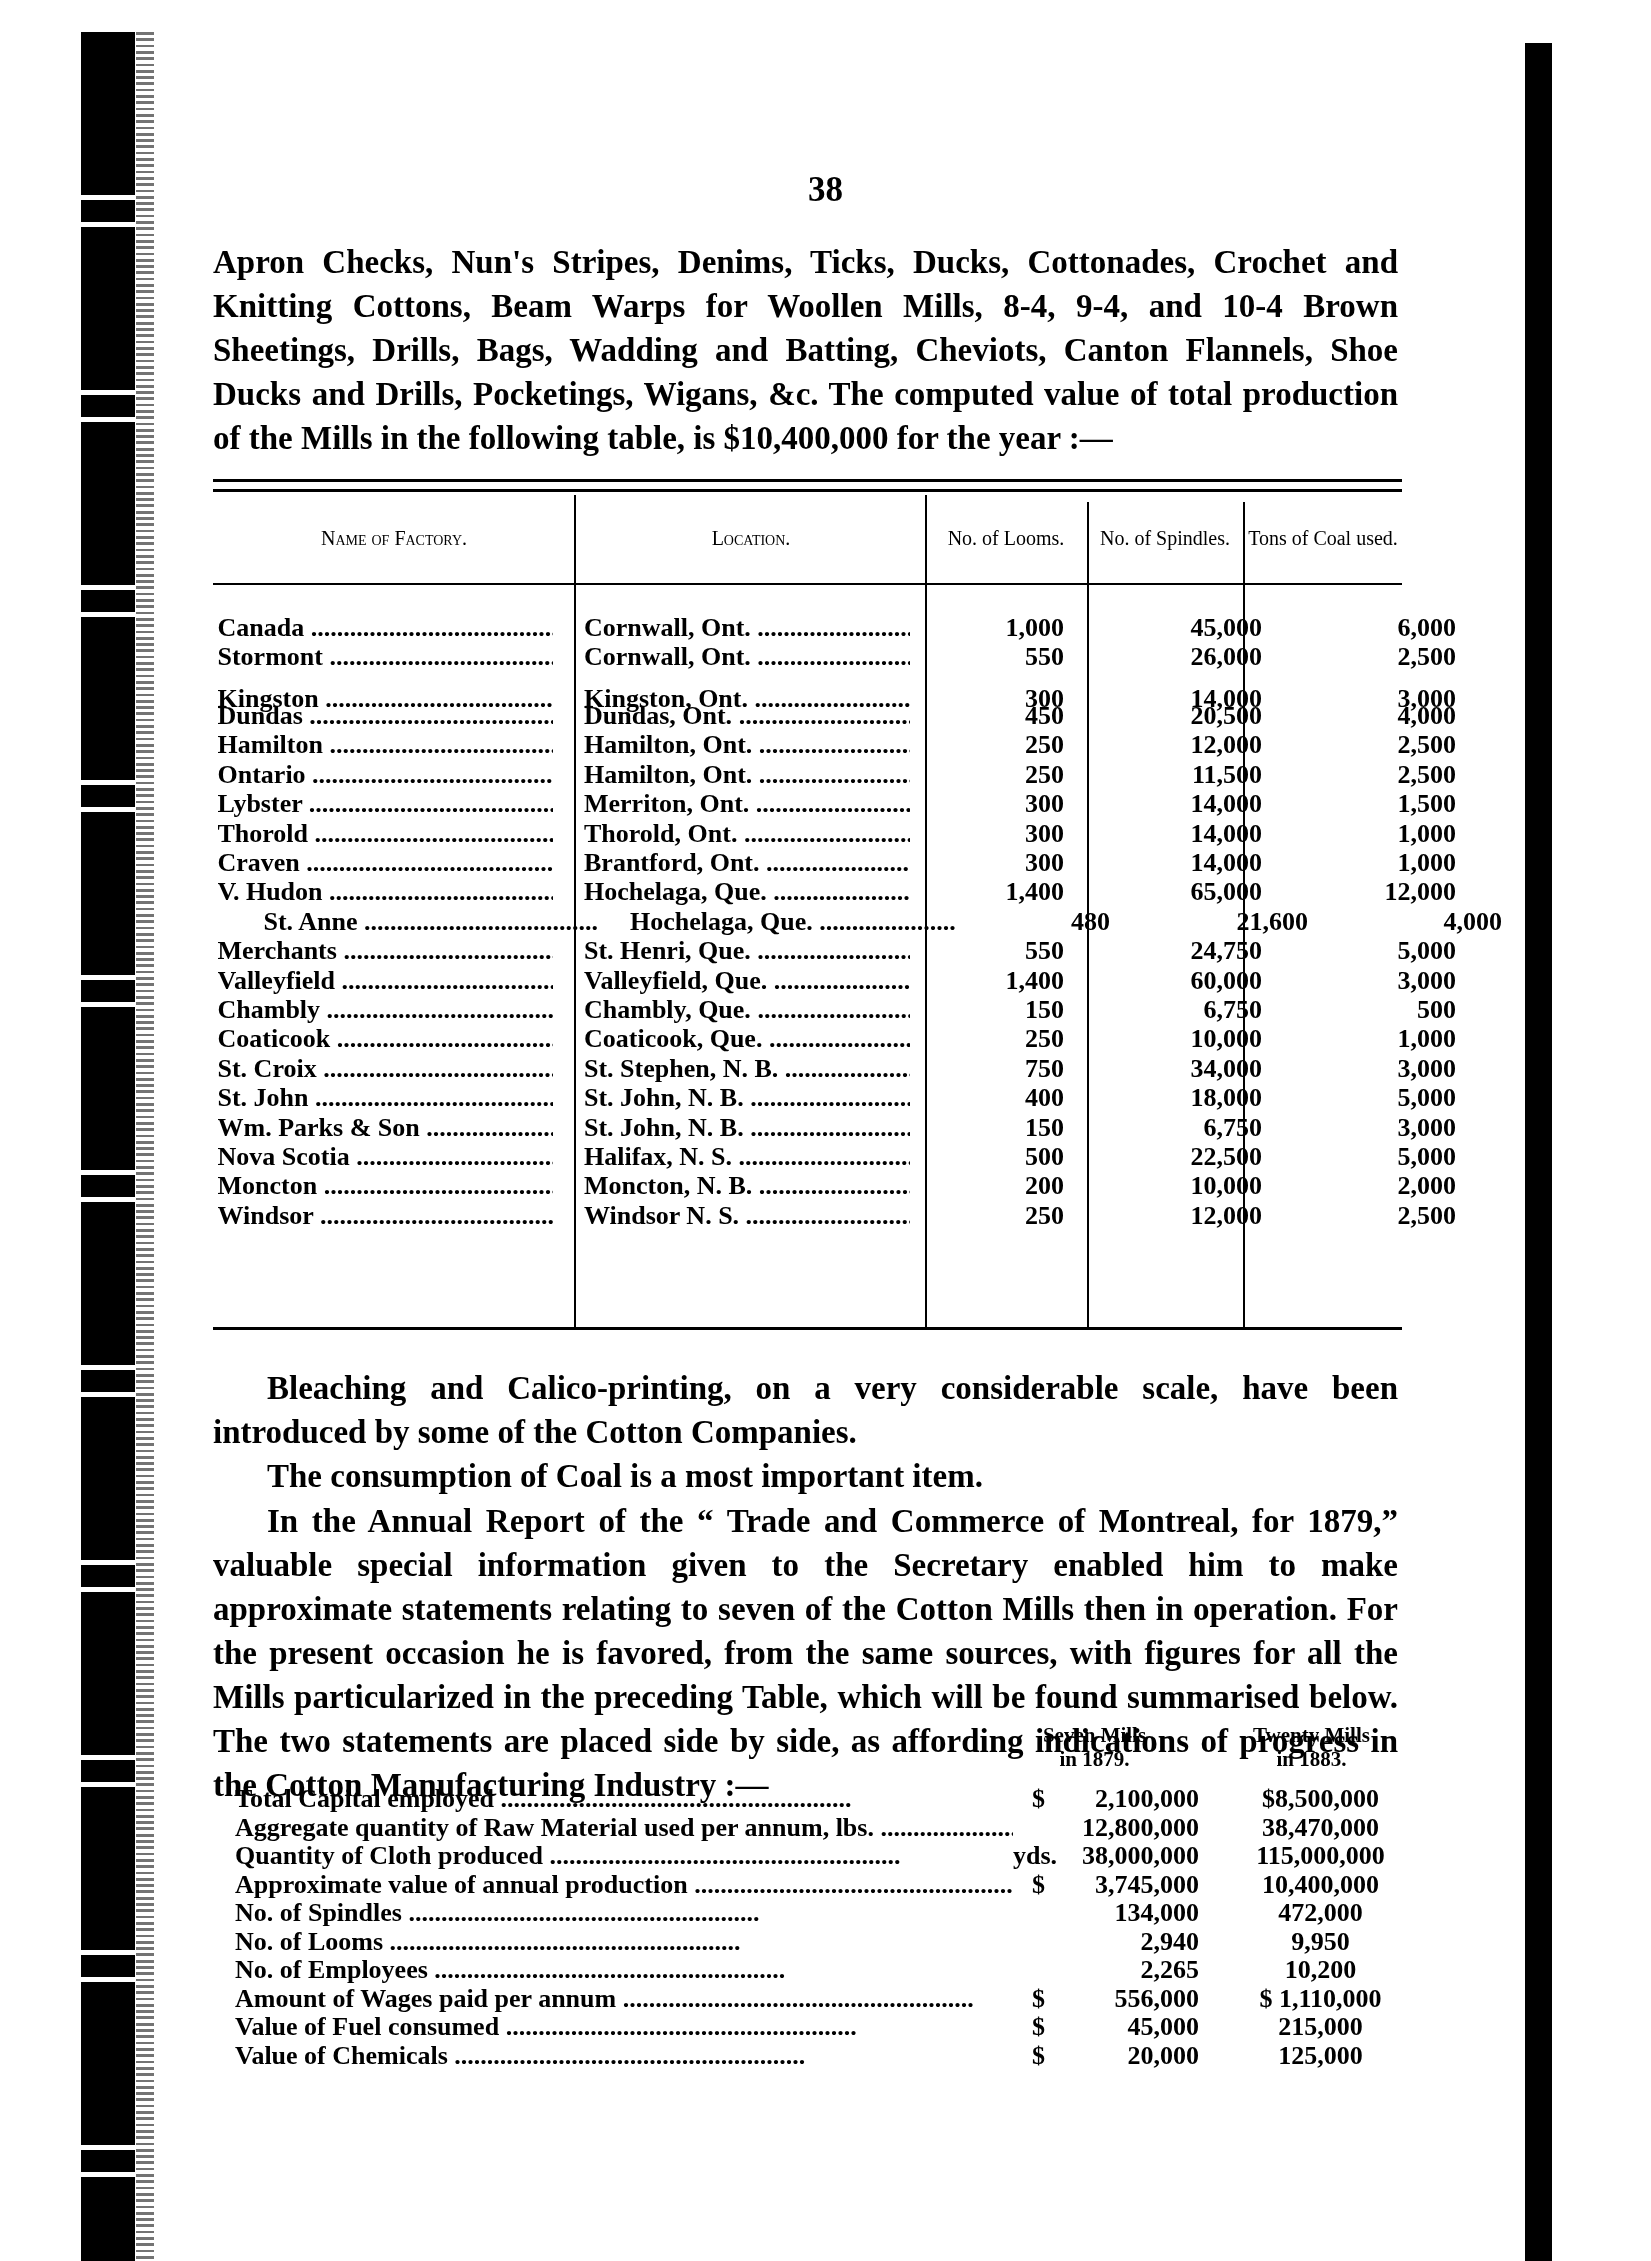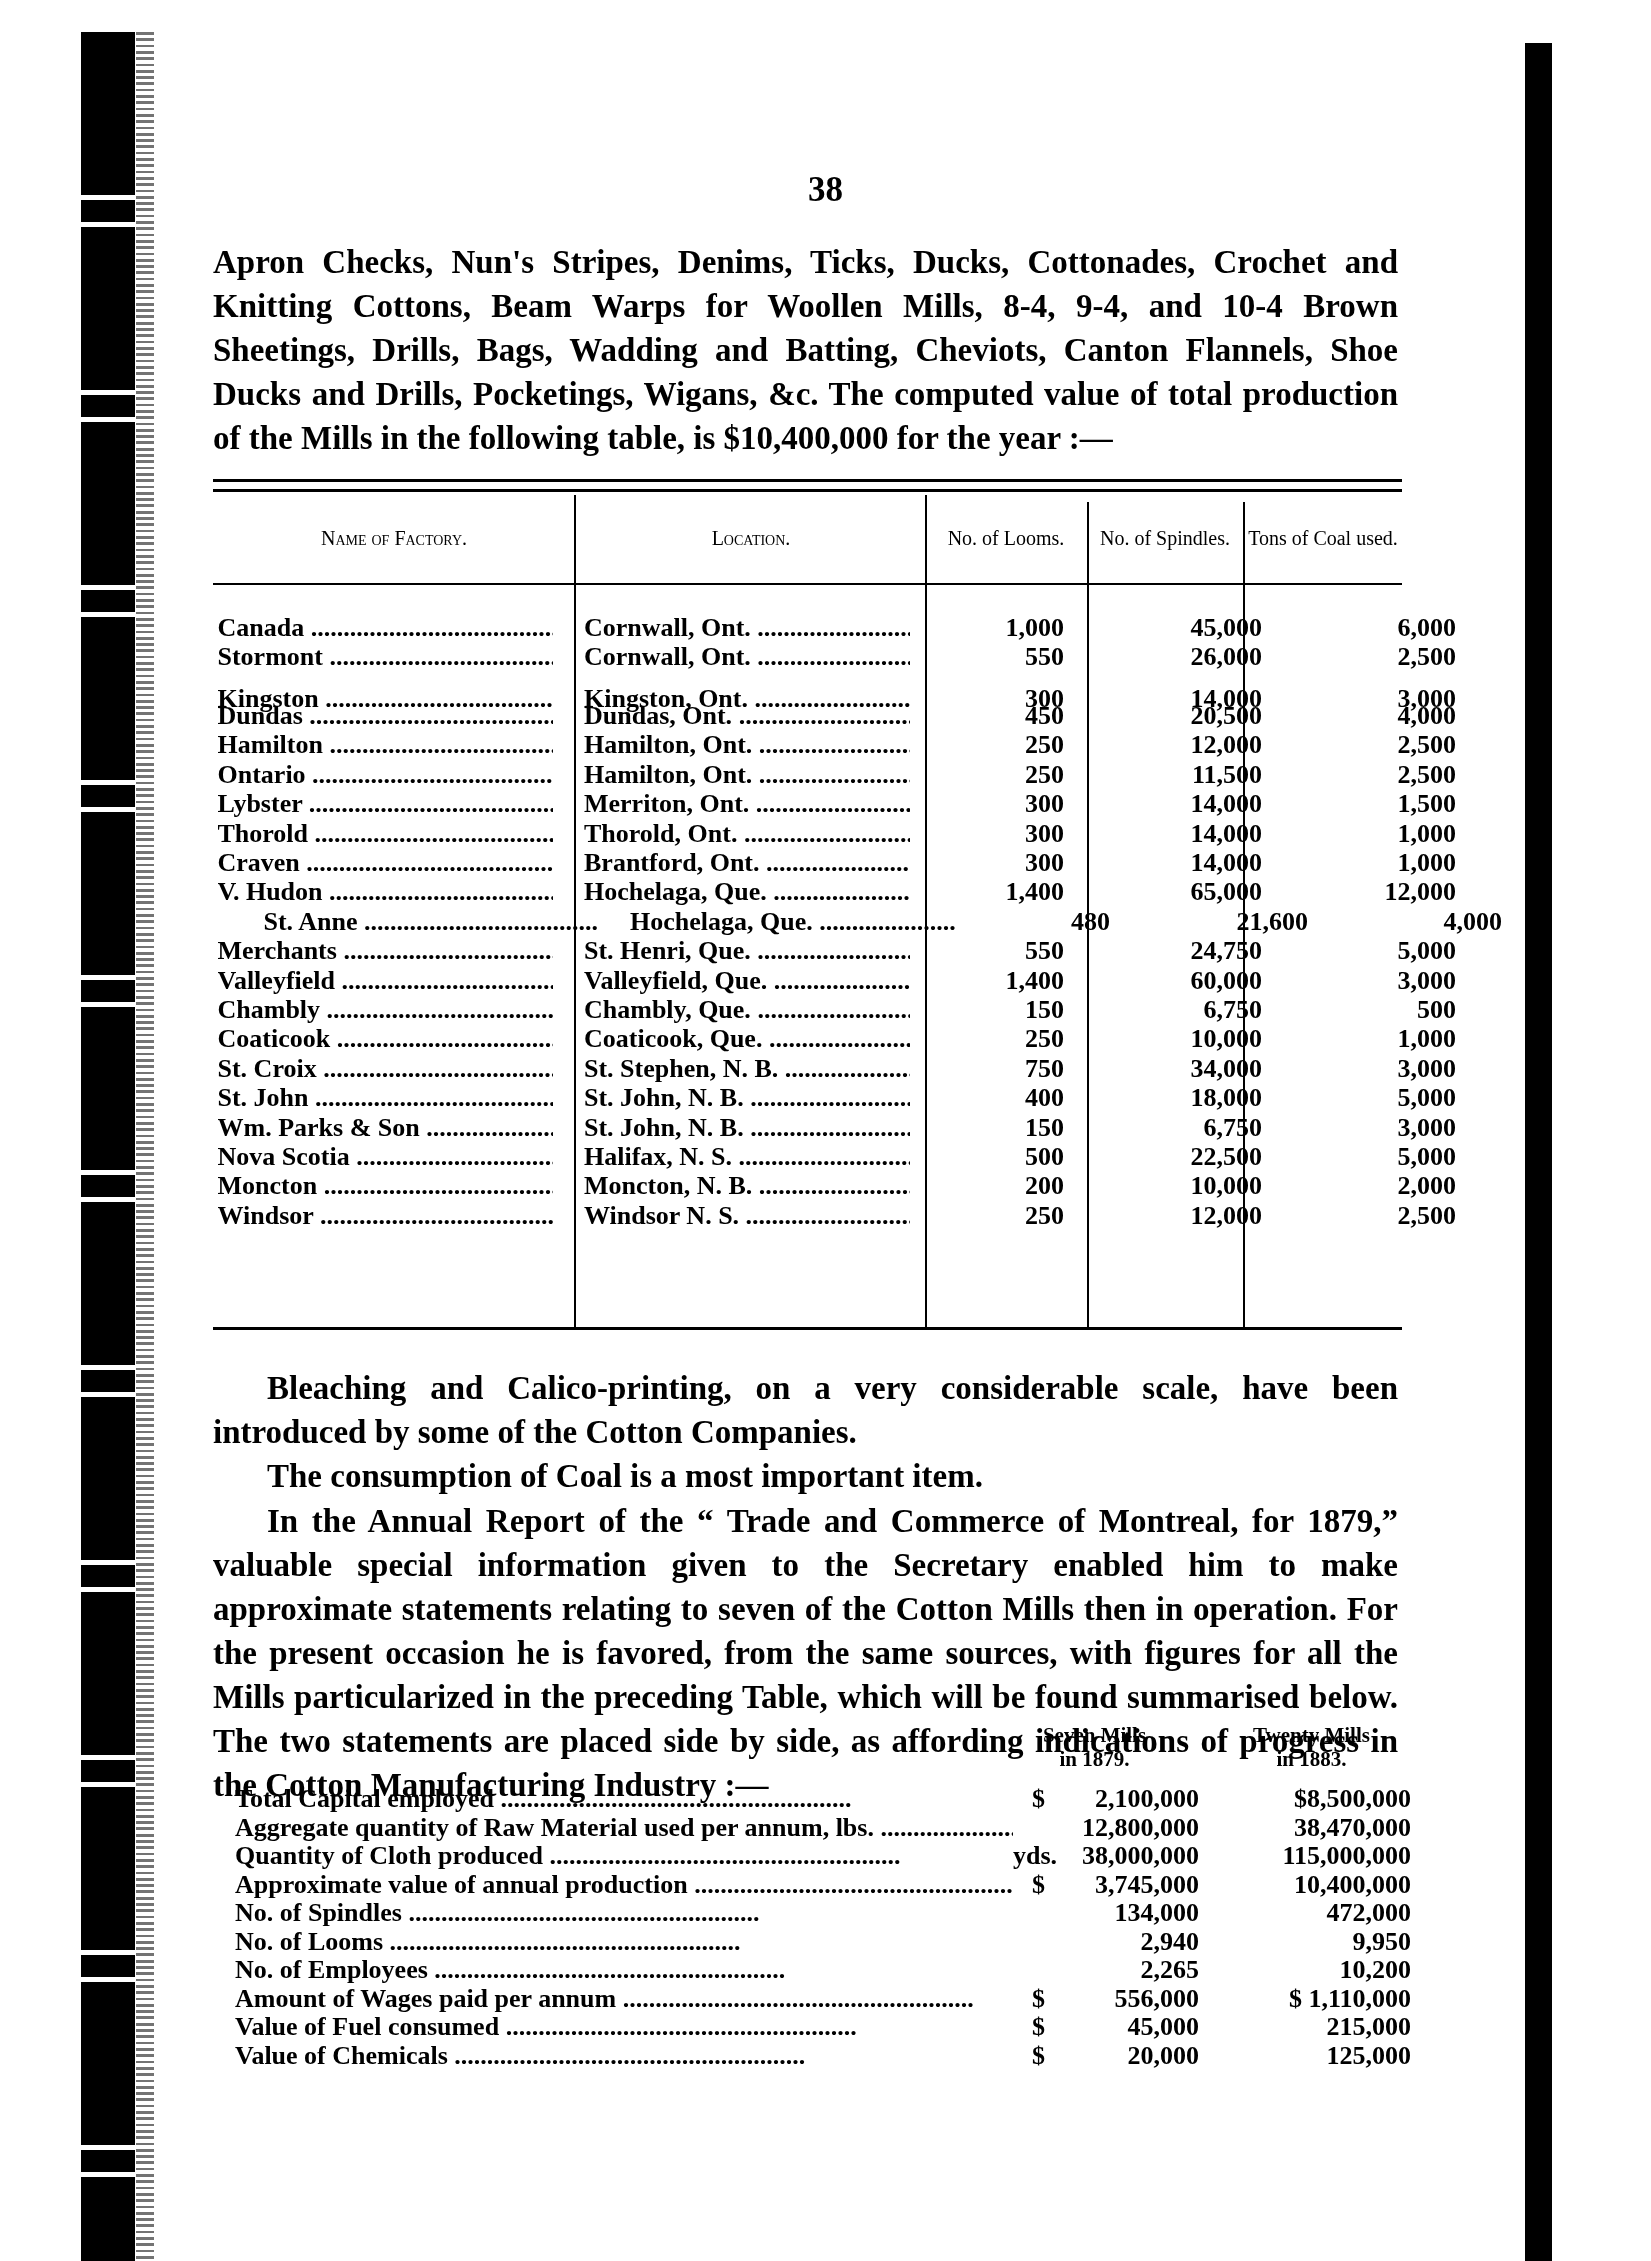--- a/index.html
+++ b/index.html
@@ -42,21 +42,21 @@
   .row .looms { left: 706px; width: 145px; text-align: right; }
   .row .spindles { left: 859px; width: 190px; text-align: right; }
   .row .coal { left: 1067px; width: 176px; text-align: right; }
   .dots::after { content: " ......................................................"; }
   
   .sum-head { position: absolute; top: 1723px; font-size: 21px; line-height: 24.4px; text-align: center; font-weight: bold; }
   .srow { position: absolute; left: 235px; width: 1167px; height: 30px; font-size: 26px; line-height: 30px; font-weight: bold; }
   .srow .label { position: absolute; left: 0; width: 778px; white-space: nowrap; overflow: hidden; }
   .srow .unit { position: absolute; left: 778px; width: 32px; text-align: right; }
   .srow .v1 { position: absolute; left: 810px; width: 154px; text-align: right; }
-  .srow .v2 { position: absolute; left: 995px; width: 181px; text-align: right; }
+  .srow .v2 { position: absolute; left: 995px; width: 181px; text-align: center; }
 </style>
 </head>
 <body>
 
 <div class="spine-left"></div>
 <div class="spine-left-noise"></div>
 <div class="spine-right"></div>
 
 <div class="page-number">38</div>
 

